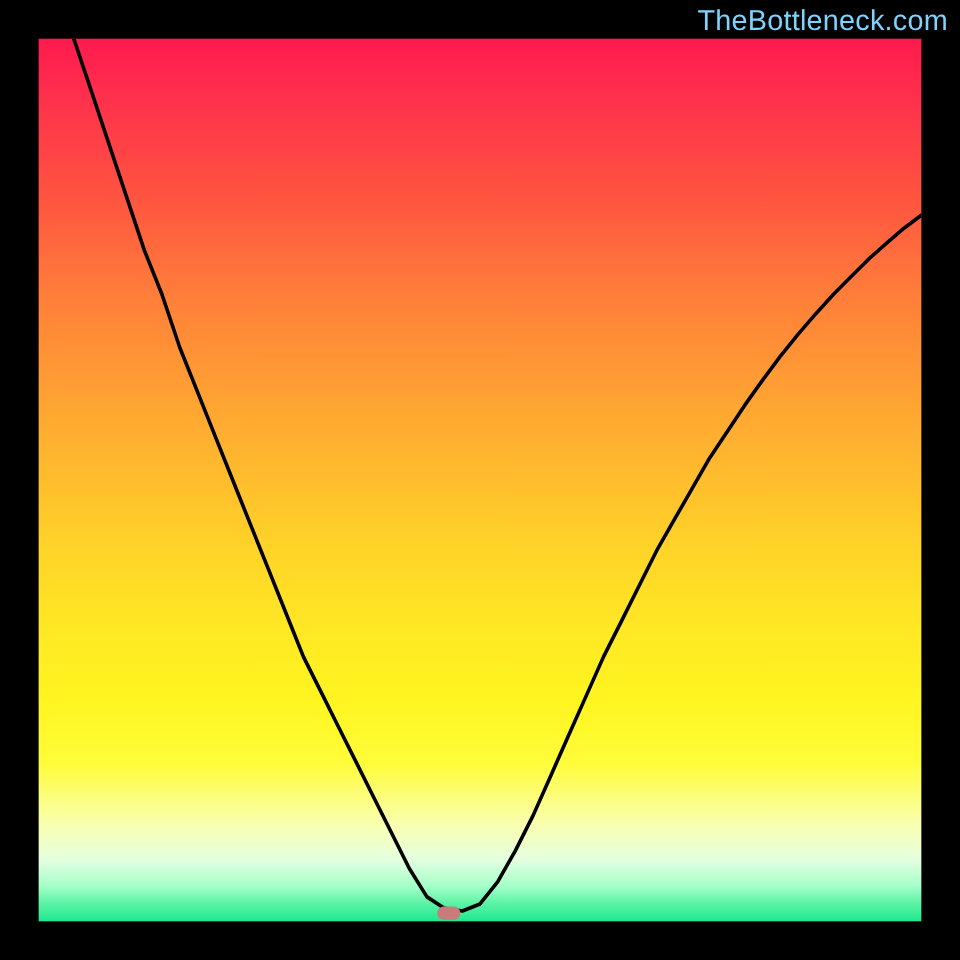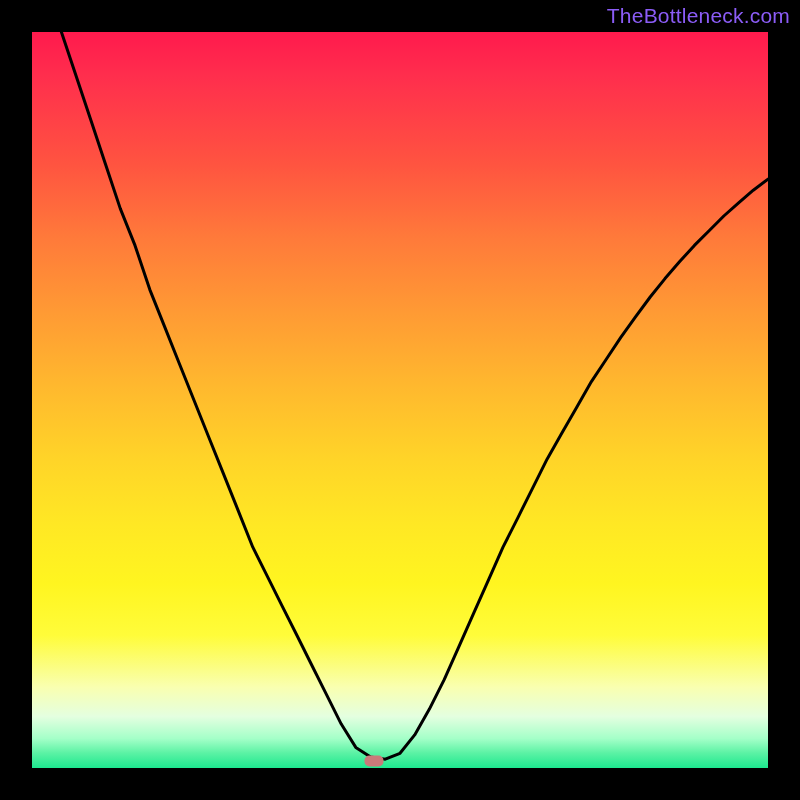--- a/index.html
+++ b/index.html
@@ -61,22 +61,22 @@
     width: 19px;
     height: 11px;
     border-radius: 5px;
     background: #c97a7a;
     transform: translate(-50%, -50%);
   }
   .watermark {
     position: absolute;
     top: 4px;
     right: 10px;
-    color: #8b5cf6;
-    font-size: 21px;
+    color: #7dd3fc;
+    font-size: 24px;
     font-weight: 400;
     letter-spacing: 0.2px;
     user-select: none;
   }
 </style>
 </head>
 <body>
 
 <div class="frame">
 

